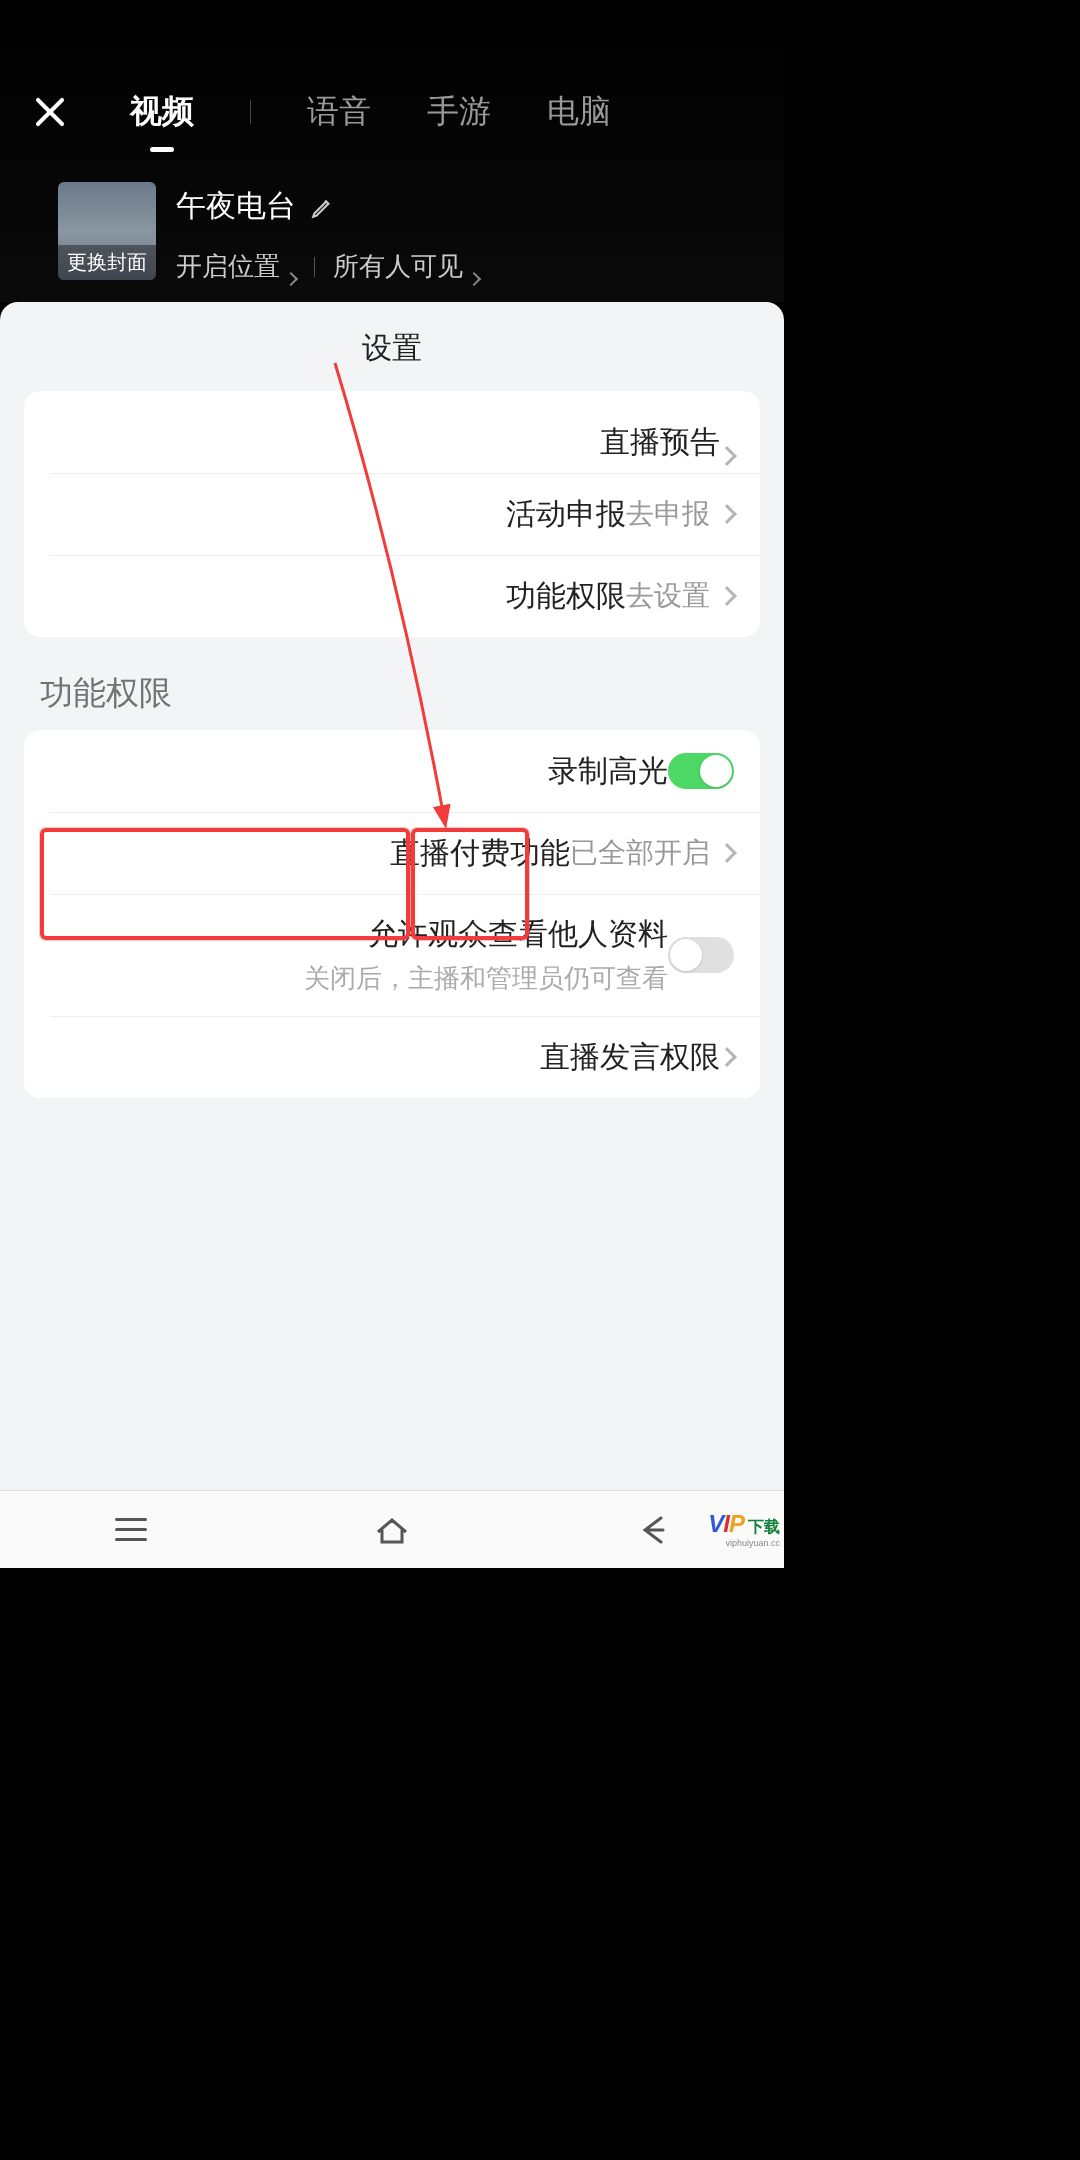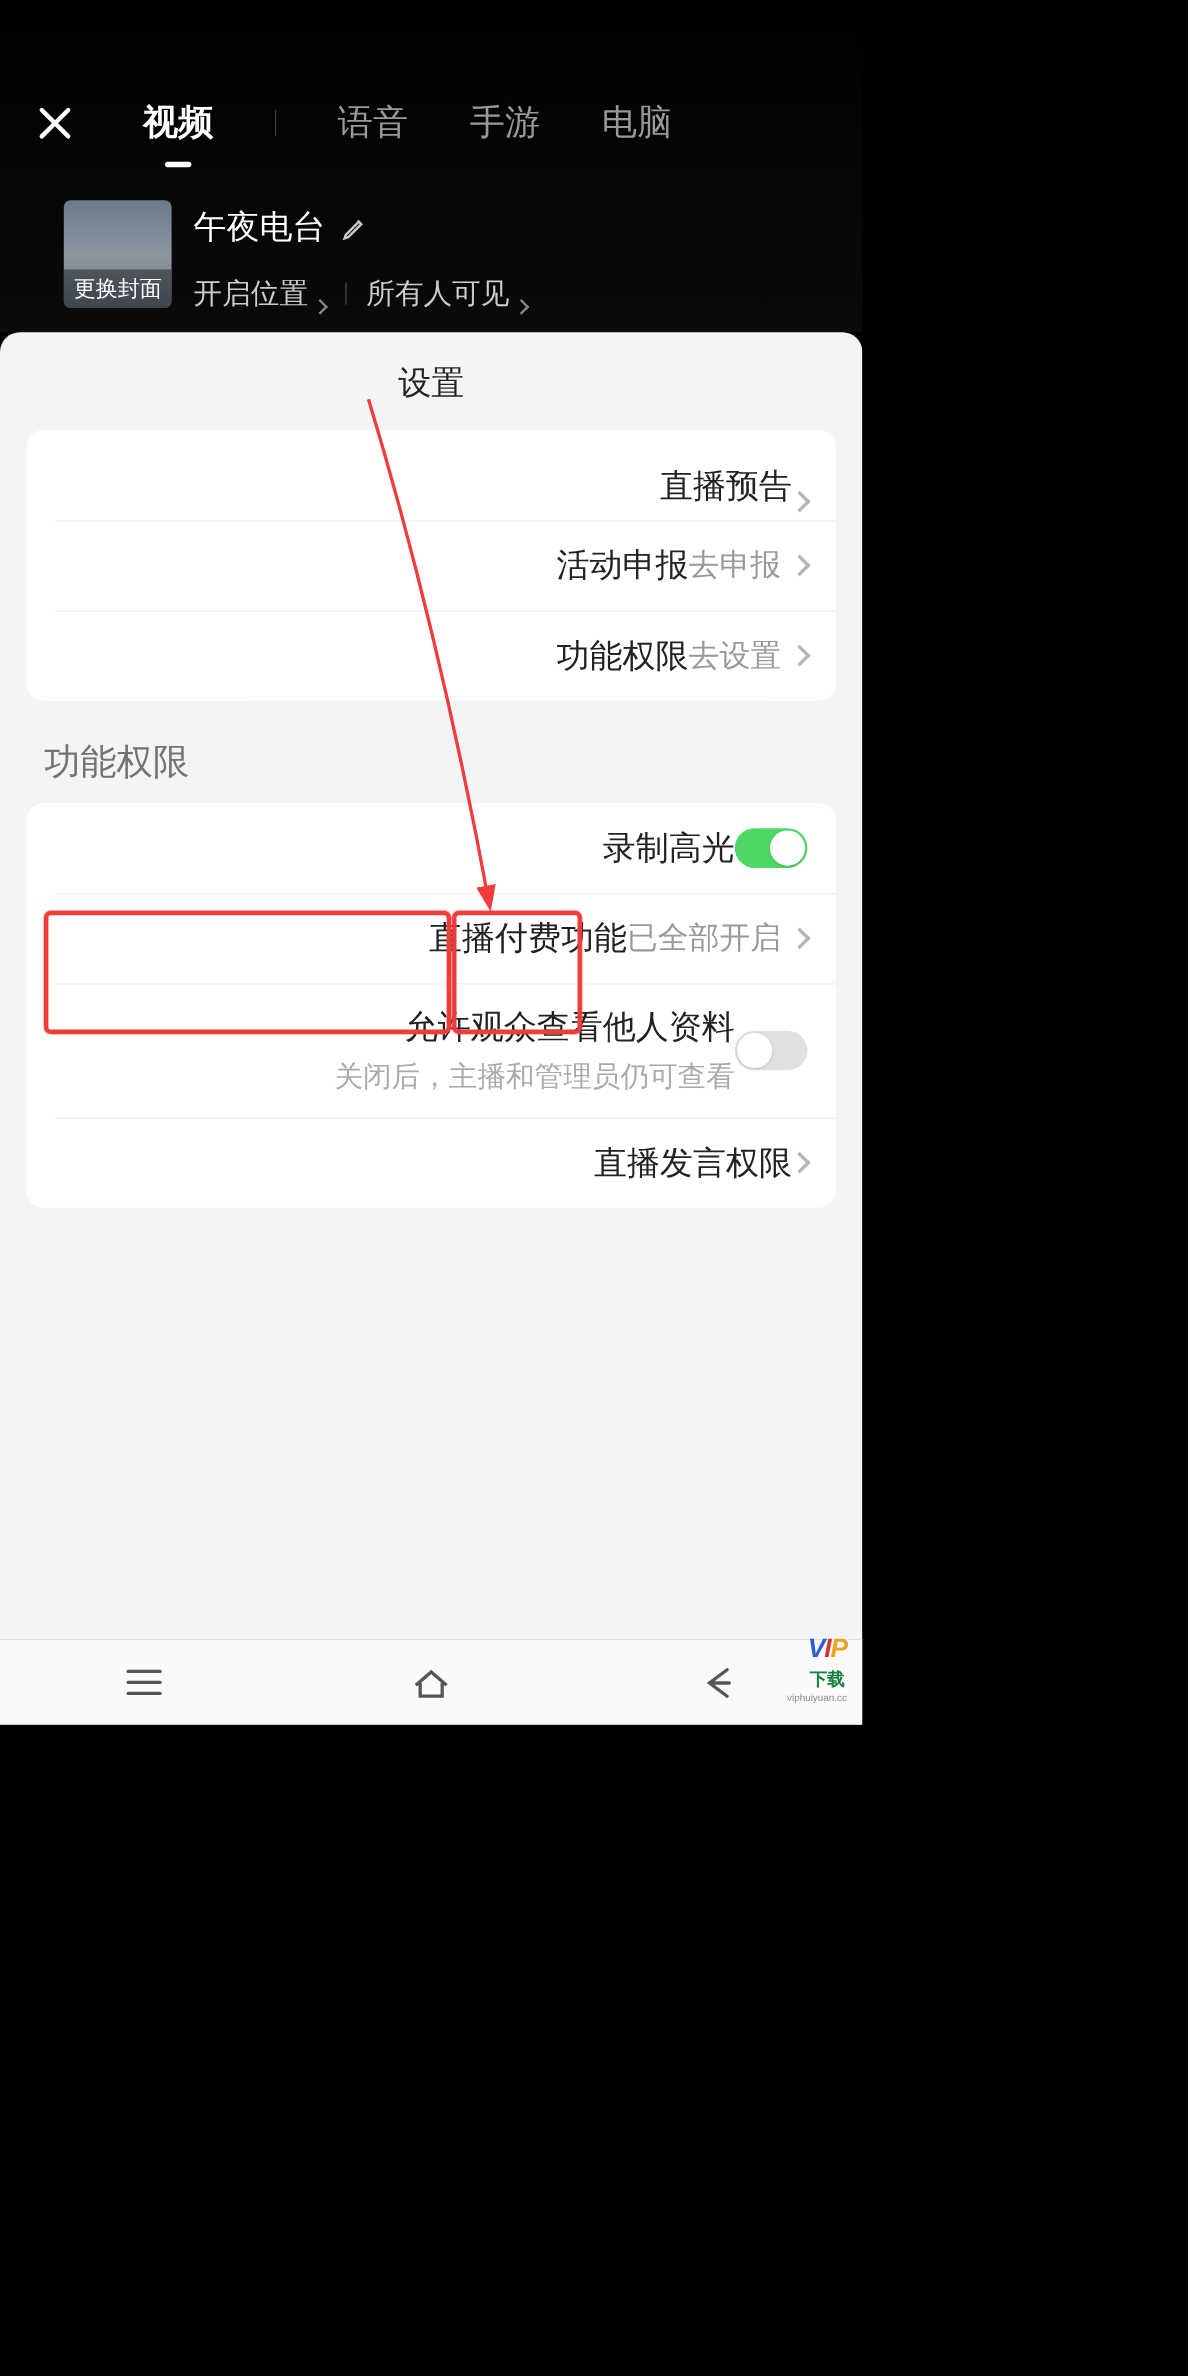--- a/index.html
+++ b/index.html
@@ -243,27 +243,26 @@
       height: 3px;
       background: #555;
       border-radius: 2px;
     }
     .nav-menu::before { top: 8px; }
     .nav-menu span { top: 18px; }
     .nav-menu::after { top: 28px; }
     .nav-home svg, .nav-back svg { width: 40px; height: 40px; }
     .watermark {
       position: absolute;
-      right: 14px;
+      right: 4px;
       bottom: 30px;
       display: flex;
-      align-items: center;
+      align-items: flex-end;
       gap: 4px;
       pointer-events: none;
-      flex-direction: column;
     }
     .watermark .vip {
       font-size: 24px;
       font-weight: 900;
       font-style: italic;
       letter-spacing: -1px;
     }
     .watermark .v { color: #305bd8; }
     .watermark .i { color: #d82f2f; }
     .watermark .p { color: #f0a020; }

